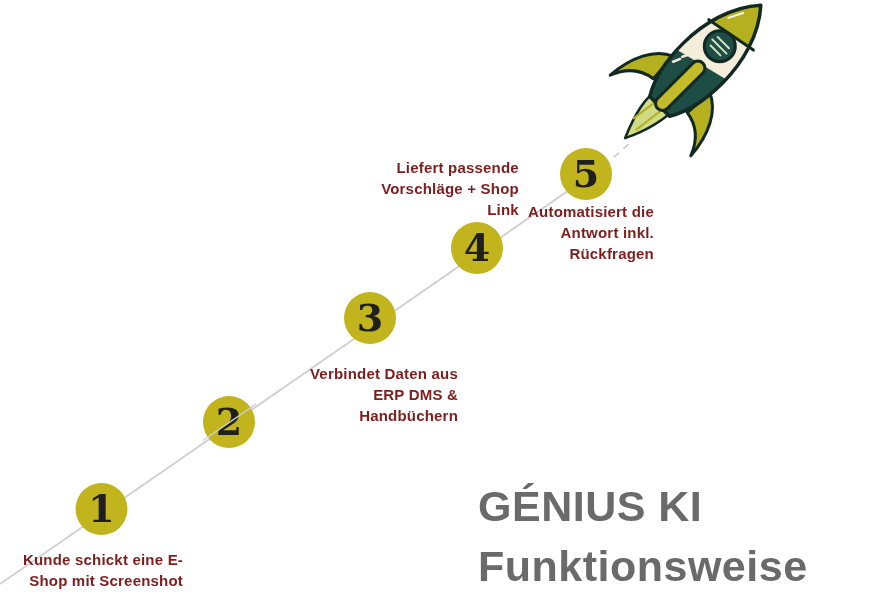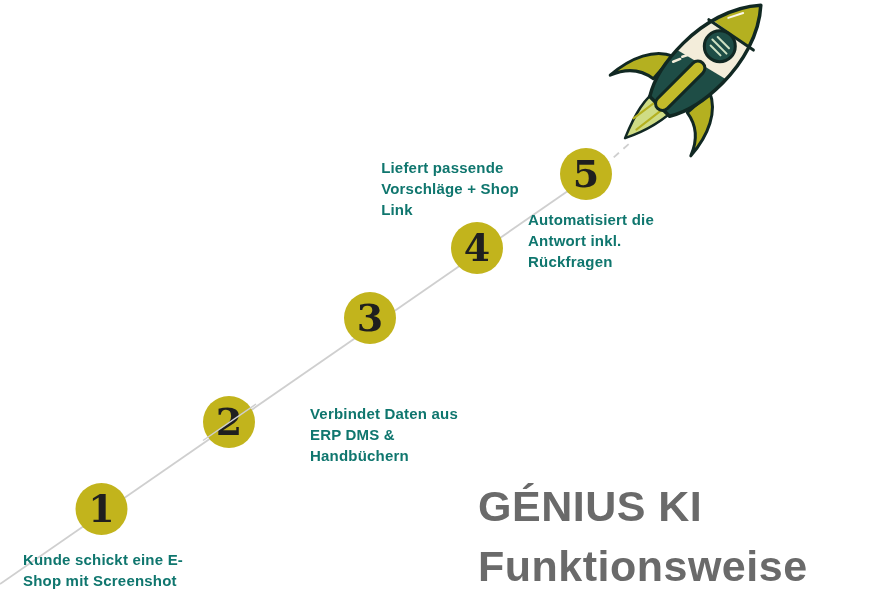--- a/index.html
+++ b/index.html
@@ -8,26 +8,26 @@
   .art{position:absolute;left:0;top:0;}
   .step-number{
     font-family:"DejaVu Serif",serif;
     font-weight:700;
     font-size:38px;
     fill:#1f1f1f;
   }
   .step-label{
     position:absolute;
     transform:translateX(-50%);
-    text-align:left;
+    text-align:right;
     font-weight:700;
     font-size:15px;
     line-height:21px;
     letter-spacing:.2px;
-    color:#0f766e;
+    color:#7f1d1d;
     white-space:pre-line;
   }
   .page-title{
     position:absolute;
     left:478px;
     top:476px;
     font-weight:700;
     font-size:43px;
     line-height:60px;
     letter-spacing:.5px;
@@ -98,26 +98,26 @@
       <path d="M -19,6 L -13,-6 M -22,16 L -19,9" stroke="#f3edda" stroke-width="2.5" stroke-linecap="round" fill="none"></path>
       <path d="M -14,-54 L -7,-68" stroke="#fbf7ea" stroke-width="2" stroke-linecap="round" fill="none"></path>
 
       <circle cx="0" cy="-28" r="15.5" fill="#1e4d46" stroke="#112823" stroke-width="3"></circle>
       <path d="M -8,-33 L 8,-33 M -10,-27.5 L 10,-27.5 M -7,-22 L 7,-22" stroke="#cde0c2" stroke-width="2" stroke-linecap="round" fill="none"></path>
     </g>
   </svg>
 
   <div class="step-label" style="left:103px;top:549px;">Kunde schickt eine E-
 Shop mit Screenshot</div>
-  <div class="step-label" style="left:384px;top:363px;margin-top:40px;">Verbindet Daten aus
+  <div class="step-label" style="left:384px;top:363px;">Verbindet Daten aus
 ERP DMS &amp;
 Handbüchern</div>
   <div class="step-label" style="left:450px;top:157px;">Liefert passende
 Vorschläge + Shop
 Link</div>
-  <div class="step-label" style="left:591px;top:209px;">Automatisiert die
+  <div class="step-label" style="left:591px;top:201px;">Automatisiert die
 Antwort inkl.
 Rückfragen</div>
 
   <div class="page-title">GÉNIUS KI
 Funktionsweise</div>
 
 </div>
 
 </body></html>

